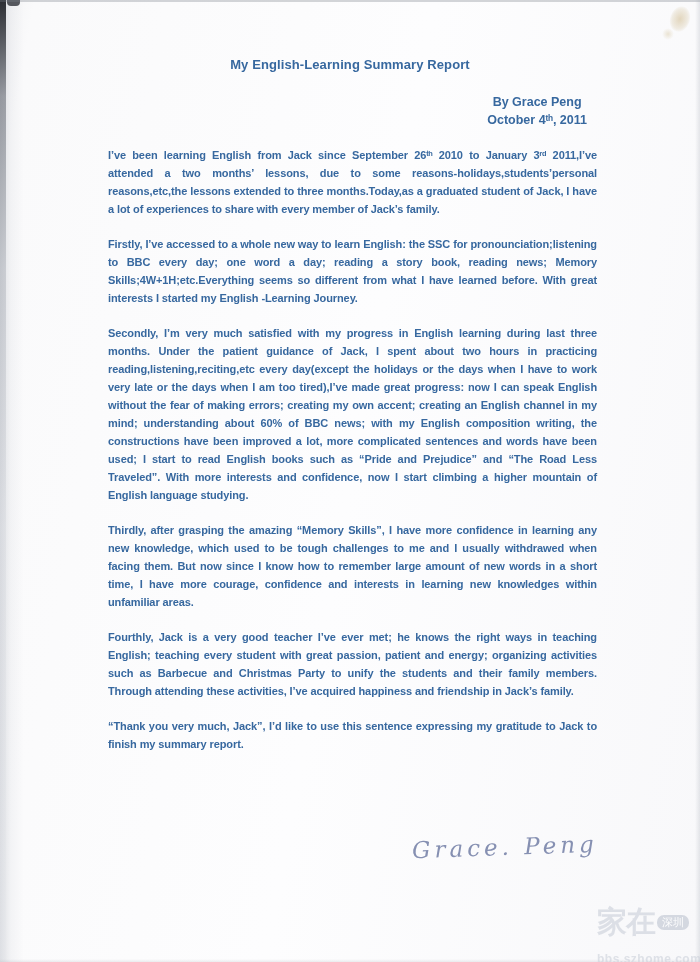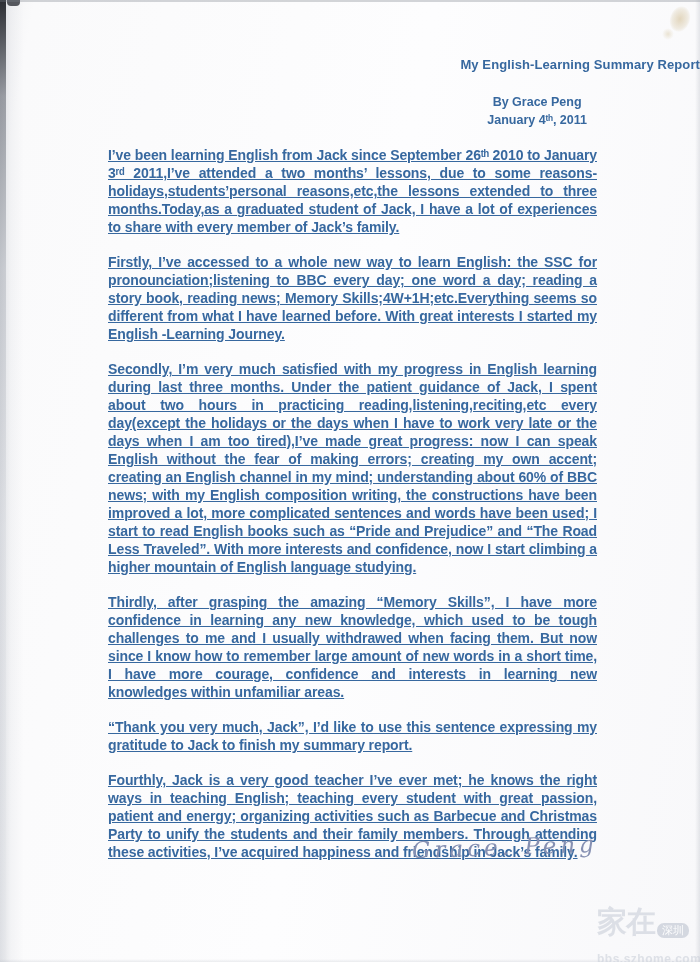--- a/index.html
+++ b/index.html
@@ -46,58 +46,57 @@
     transform: rotate(18deg);
   }
   .stain-2 {
     position: absolute; left: 662px; top: 28px; width: 12px; height: 12px;
     border-radius: 50%;
     background: radial-gradient(circle, rgba(210,192,150,0.4), rgba(0,0,0,0) 70%);
   }
   
   .doc-title {
     position: absolute; top: 57px; left: 0; width: 100%;
-    text-align: right;
+    text-align: center;
     font-size: 13px; font-weight: bold;
     color: #37689f; letter-spacing: 0.1px;
   }
   .byline-block {
     position: absolute; top: 93px; right: 113px;
     text-align: center;
     font-size: 12.5px; font-weight: bold;
     color: #37689f; line-height: 18px;
   }
   .content {
     position: absolute; left: 108px; top: 146px; width: 489px;
   }
   .content p {
     margin: 0 0 17px 0;
-    font-size: 14px; line-height: 18px;
+    font-size: 11px; line-height: 18px;
     font-weight: bold;
     color: #37689f;
     text-align: justify;
     letter-spacing: -0.1px;
-    text-decoration: underline;
   }
   .signature {
     position: absolute; left: 412px; top: 834px;
     font-family: "DejaVu Serif", serif;
     font-style: italic;
     font-size: 23px;
     color: #8690b2;
     letter-spacing: 4px;
     transform: rotate(-2deg);
     white-space: nowrap;
   }
   
   .watermark {
     position: absolute; left: 597px; top: 906px;
     width: 100px;
   }
-  .wm-row { display: flex; align-items: flex-end; }
+  .wm-row { display: flex; align-items: center; }
   .wm-main {
     font-size: 30px; font-weight: bold; line-height: 32px;
     color: rgba(197,203,213,0.55);
     letter-spacing: -1px;
   }
   .wm-badge {
     font-size: 11px; line-height: 13px;
     color: rgba(255,255,255,0.95);
     background: rgba(192,198,210,0.65);
     border-radius: 7px;
@@ -124,30 +123,30 @@
 <div class="edge-top"></div>
 <div class="edge-right"></div>
 <div class="edge-bottom"></div>
 <div class="stain-1"></div>
 <div class="stain-2"></div>
 
 <div class="doc-title">My English-Learning Summary Report</div>
 
 <div class="byline-block">
   <div>By Grace Peng</div>
-  <div>January 4ᵗʰ, 2011</div>
+  <div>October 4ᵗʰ, 2011</div>
 </div>
 
 <div class="content">
   <p>I’ve been learning English from Jack since September 26ᵗʰ 2010 to January 3ʳᵈ 2011,I’ve attended a two months’ lessons, due to some reasons-holidays,students’personal reasons,etc,the lessons extended to three months.Today,as a graduated student of Jack, I have a lot of experiences to share with every member of Jack’s family.</p>
   <p>Firstly, I’ve accessed to a whole new way to learn English: the SSC for pronounciation;listening to BBC every day; one word a day; reading a story book, reading news; Memory Skills;4W+1H;etc.Everything seems so different from what I have learned before. With great interests I started my English -Learning Journey.</p>
   <p>Secondly, I’m very much satisfied with my progress in English learning during last three months. Under the patient guidance of Jack, I spent about two hours in practicing reading,listening,reciting,etc every day(except the holidays or the days when I have to work very late or the days when I am too tired),I’ve made great progress: now I can speak English without the fear of making errors; creating my own accent; creating an English channel in my mind; understanding about 60% of BBC news; with my English composition writing, the constructions have been improved a lot, more complicated sentences and words have been used; I start to read English books such as “Pride and Prejudice” and “The Road Less Traveled”. With more interests and confidence, now I start climbing a higher mountain of English language studying.</p>
   <p>Thirdly, after grasping the amazing “Memory Skills”, I have more confidence in learning any new knowledge, which used to be tough challenges to me and I usually withdrawed when facing them. But now since I know how to remember large amount of new words in a short time, I have more courage, confidence and interests in learning new knowledges within unfamiliar areas.</p>
+  <p>Fourthly, Jack is a very good teacher I’ve ever met; he knows the right ways in teaching English; teaching every student with great passion, patient and energy; organizing activities such as Barbecue and Christmas Party to unify the students and their family members. Through attending these activities, I’ve acquired happiness and friendship in Jack’s family.</p>
   <p>“Thank you very much, Jack”, I’d like to use this sentence expressing my gratitude to Jack to finish my summary report.</p>
-  <p>Fourthly, Jack is a very good teacher I’ve ever met; he knows the right ways in teaching English; teaching every student with great passion, patient and energy; organizing activities such as Barbecue and Christmas Party to unify the students and their family members. Through attending these activities, I’ve acquired happiness and friendship in Jack’s family.</p>
 </div>
 
 <div class="signature">Grace. Peng</div>
 
 <div class="watermark">
   <div class="wm-row">
     <span class="wm-main">家在</span>
     <span class="wm-badge">深圳</span>
   </div>
   <div class="wm-url">bbs.szhome.com</div>

